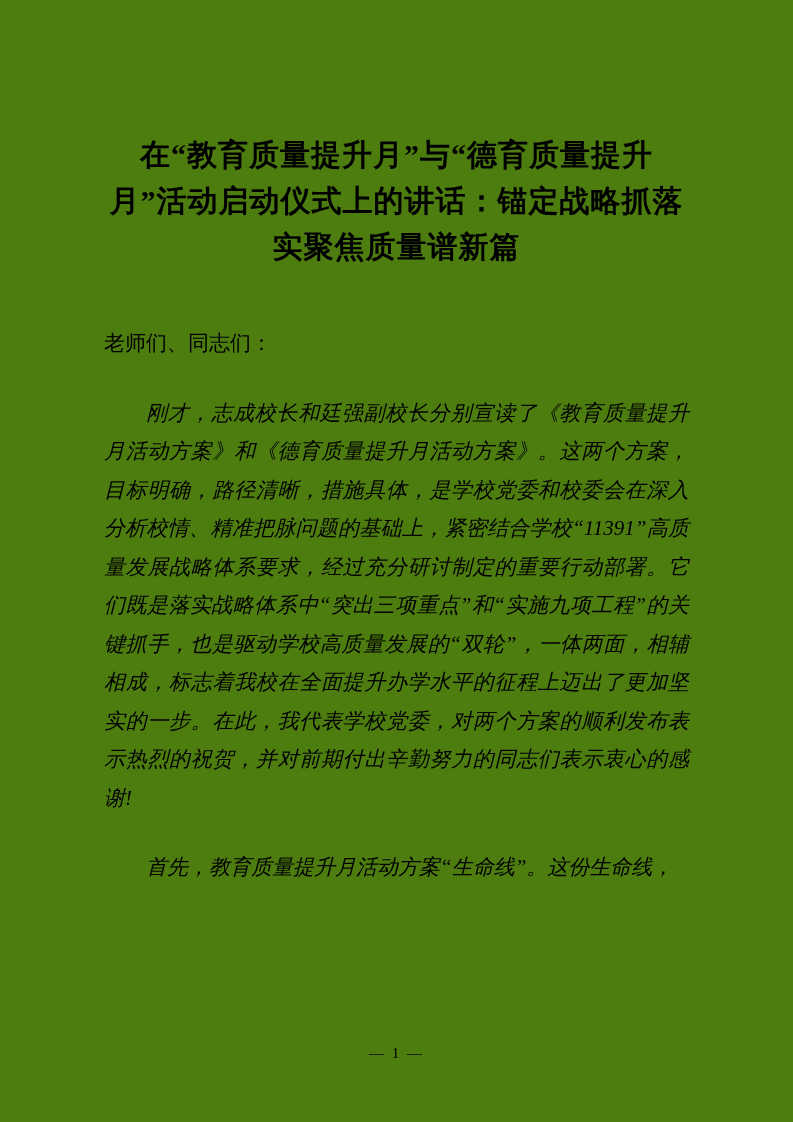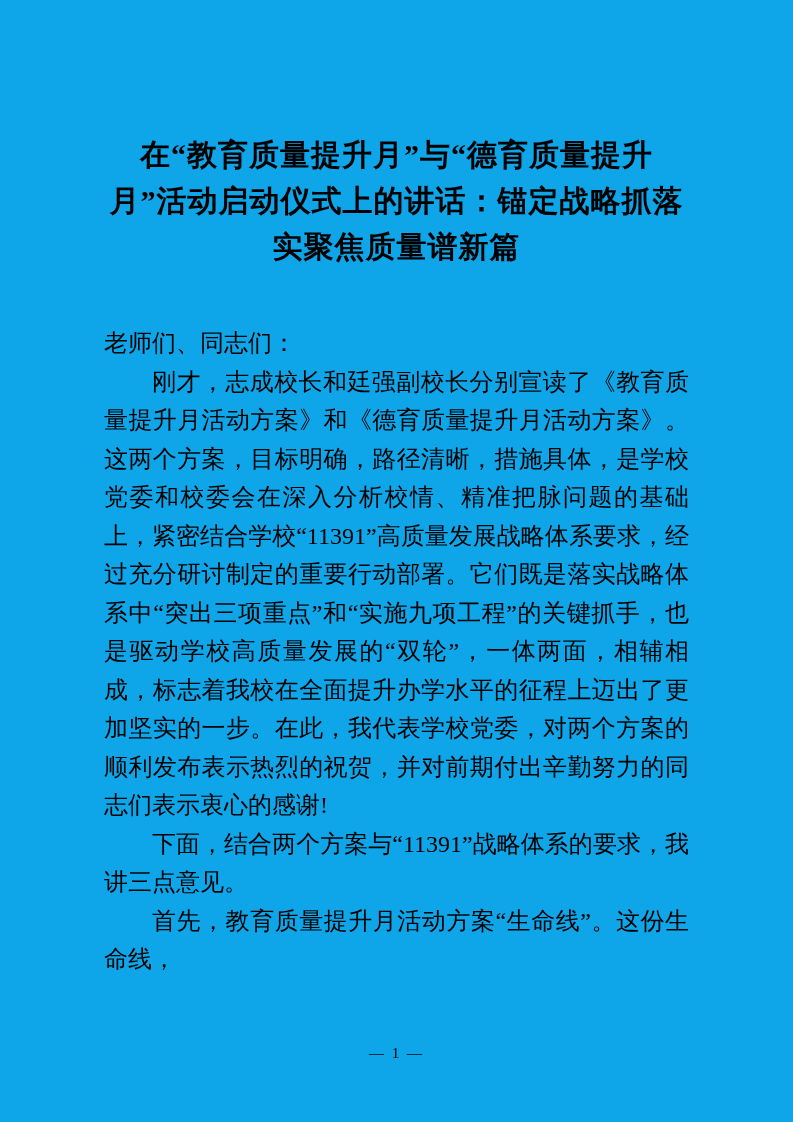--- a/index.html
+++ b/index.html
@@ -6,44 +6,46 @@
     html, body { background: #ffffff; }
     body {
       font-family: "Liberation Serif", "DejaVu Serif", serif;
       color: #000000;
     }
     .page {
       position: relative;
       width: 793px;
       height: 1122px;
       margin: 0 auto;
-      background: #0ea5e9;
+      background: #4d7c0f;
       overflow: hidden;
     }
     .content {
       padding: 132px 104px 0 104px;
     }
     .doc-title {
       font-size: 30px;
       font-weight: bold;
       text-align: center;
       line-height: 46px;
       letter-spacing: 1px;
       margin-bottom: 54px;
       font-family: "Liberation Serif", "DejaVu Serif", serif;
     }
     .body-text p {
-      font-size: 24px;
+      font-size: 21px;
       line-height: 38.5px;
       text-align: justify;
       text-justify: inter-ideograph;
       word-break: break-all;
+      margin-top: 31px;
     }
     .body-text p.indent {
       text-indent: 2em;
+      font-style: italic;
     }
     .body-text p.heading {
       text-indent: 2em;
       font-weight: bold;
     }
     .page-footer {
       position: absolute;
       left: 0;
       right: 0;
       bottom: 60px;
@@ -56,19 +58,18 @@
 </head>
 <body>
 
 <div class="page">
   <div class="content">
     <h1 class="doc-title">在“教育质量提升月”与“德育质量提升月”活动启动仪式上的讲话：锚定战略抓落实聚焦质量谱新篇</h1>
 
     <div class="body-text">
       <p class="plain">老师们、同志们：</p>
       <p class="indent">刚才，志成校长和廷强副校长分别宣读了《教育质量提升月活动方案》和《德育质量提升月活动方案》。这两个方案，目标明确，路径清晰，措施具体，是学校党委和校委会在深入分析校情、精准把脉问题的基础上，紧密结合学校“11391”高质量发展战略体系要求，经过充分研讨制定的重要行动部署。它们既是落实战略体系中“突出三项重点”和“实施九项工程”的关键抓手，也是驱动学校高质量发展的“双轮”，一体两面，相辅相成，标志着我校在全面提升办学水平的征程上迈出了更加坚实的一步。在此，我代表学校党委，对两个方案的顺利发布表示热烈的祝贺，并对前期付出辛勤努力的同志们表示衷心的感谢!</p>
-      <p class="indent">下面，结合两个方案与“11391”战略体系的要求，我讲三点意见。</p>
       <p class="indent">首先，教育质量提升月活动方案“生命线”。这份生命线，</p>
     </div>
   </div>
 
   <div class="page-footer">— 1 —</div>
 </div>
 
 </body></html>

